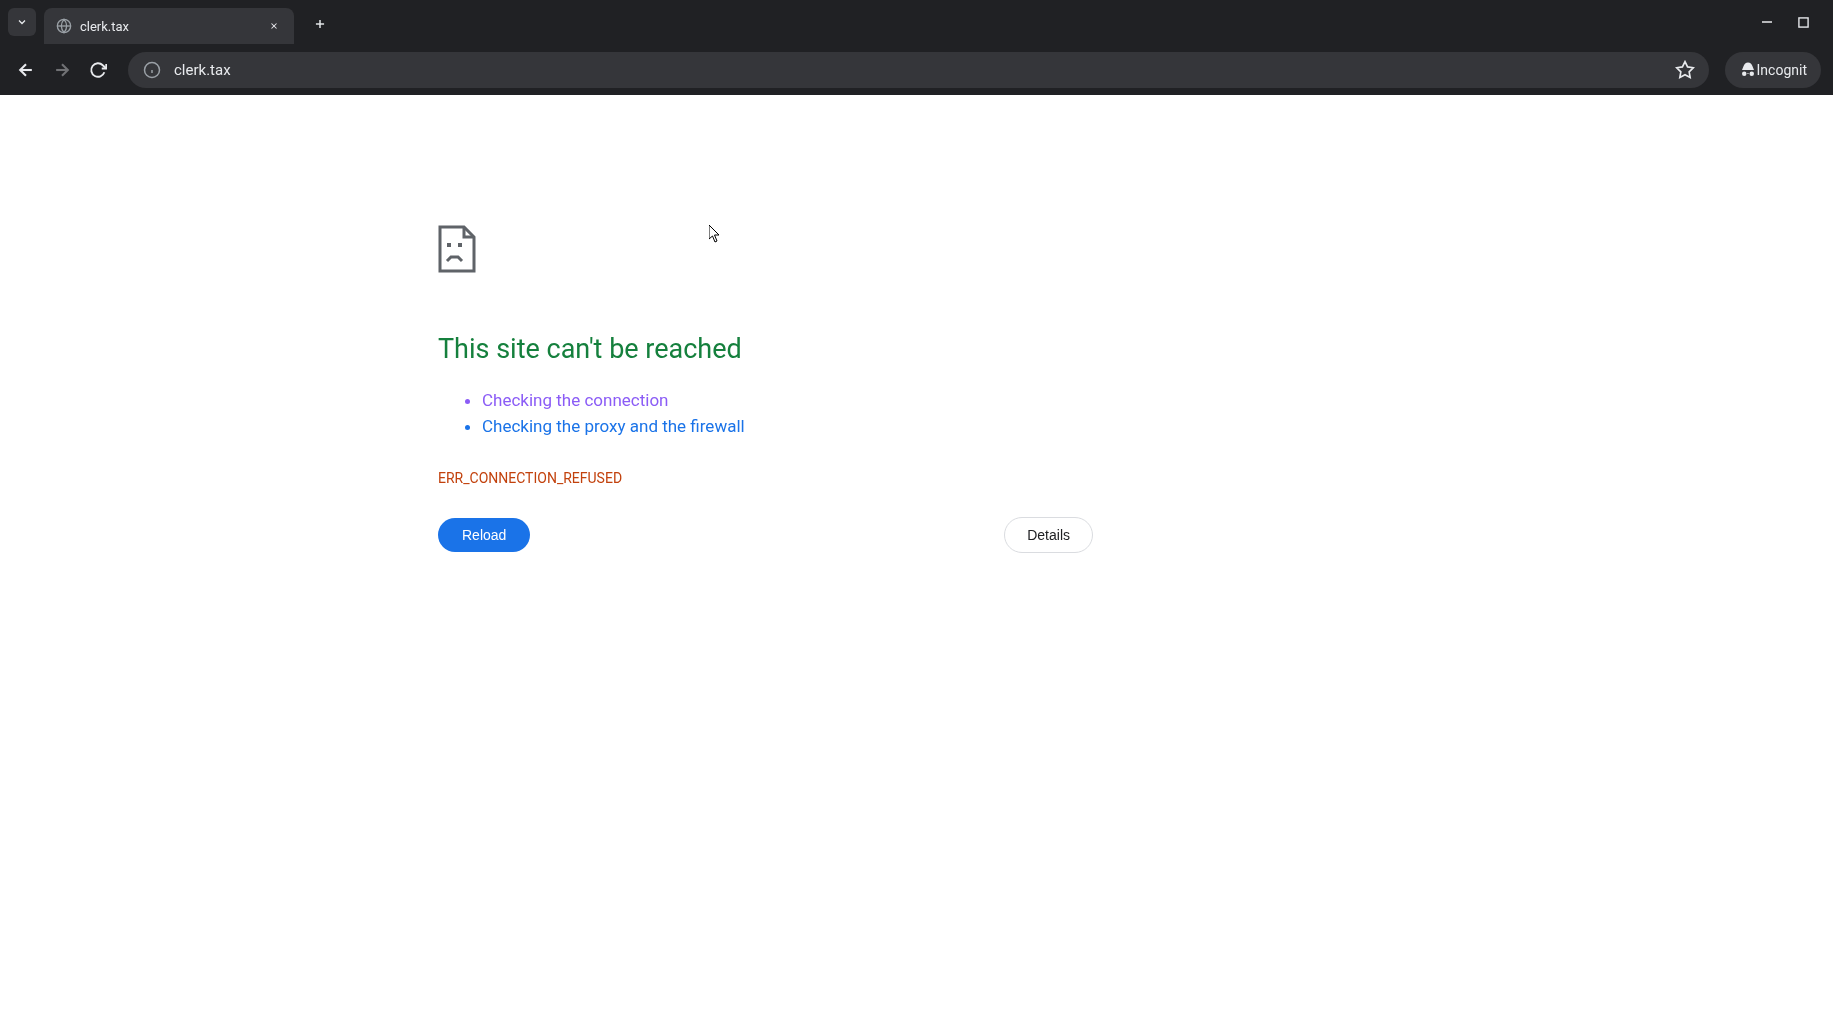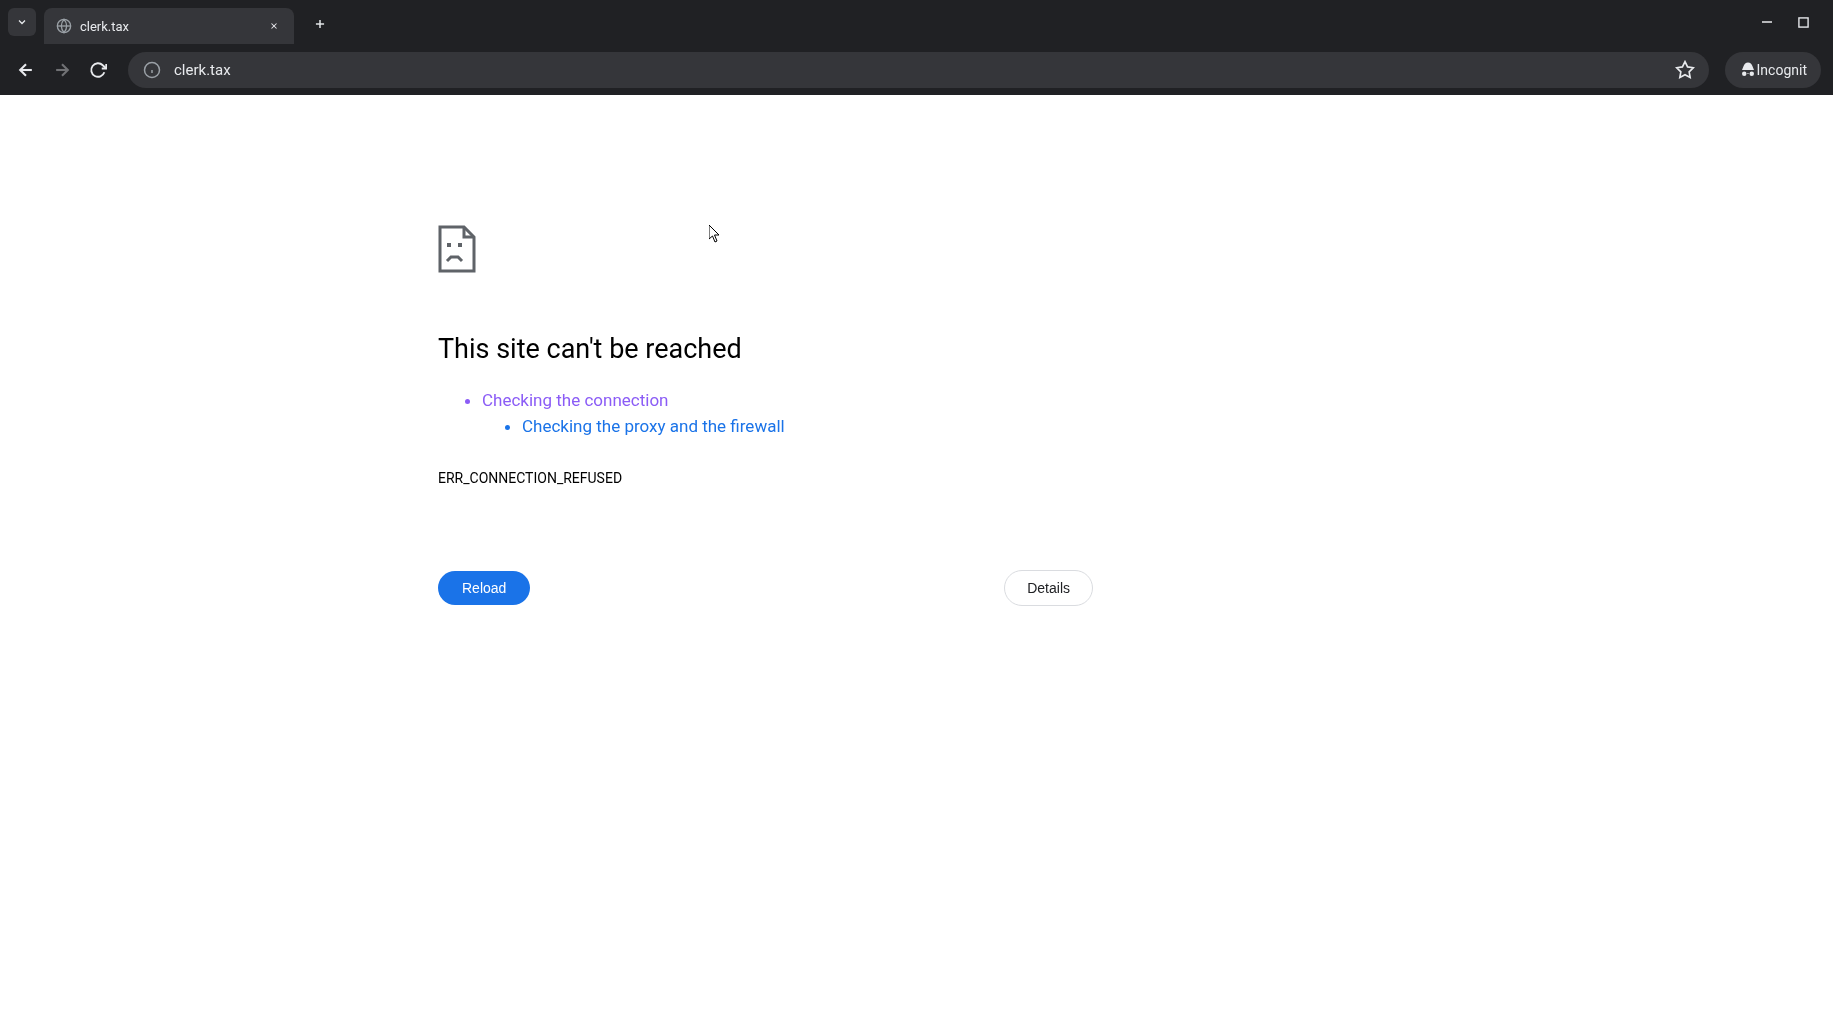--- a/index.html
+++ b/index.html
@@ -175,21 +175,21 @@
       color: #202124;
     }
     
     .error-icon {
       margin-bottom: 56px;
     }
     
     .error-title {
       font-size: 27px;
       font-weight: 400;
-      color: #000000;
+      color: #15803d;
       margin-bottom: 22px;
     }
     
     .error-message {
       font-size: 17px;
       color: #5f6368;
       margin-bottom: 24px;
     }
     
     .error-message strong {
@@ -210,27 +210,26 @@
     }
     
     .suggestions li {
       font-size: 17px;
       line-height: 1.55;
       color: #8b5cf6;
     }
     
     .suggestions li.link {
       color: #1a73e8;
-      margin-left: 40px;
     }
     
     .error-code {
       font-size: 14px;
-      color: #000000;
-      margin-bottom: 84px;
+      color: #c2410c;
+      margin-bottom: 31px;
     }
     
     .button-row {
       display: flex;
       width: 655px;
       justify-content: space-between;
       align-items: center;
     }
     
     .reload-btn {

